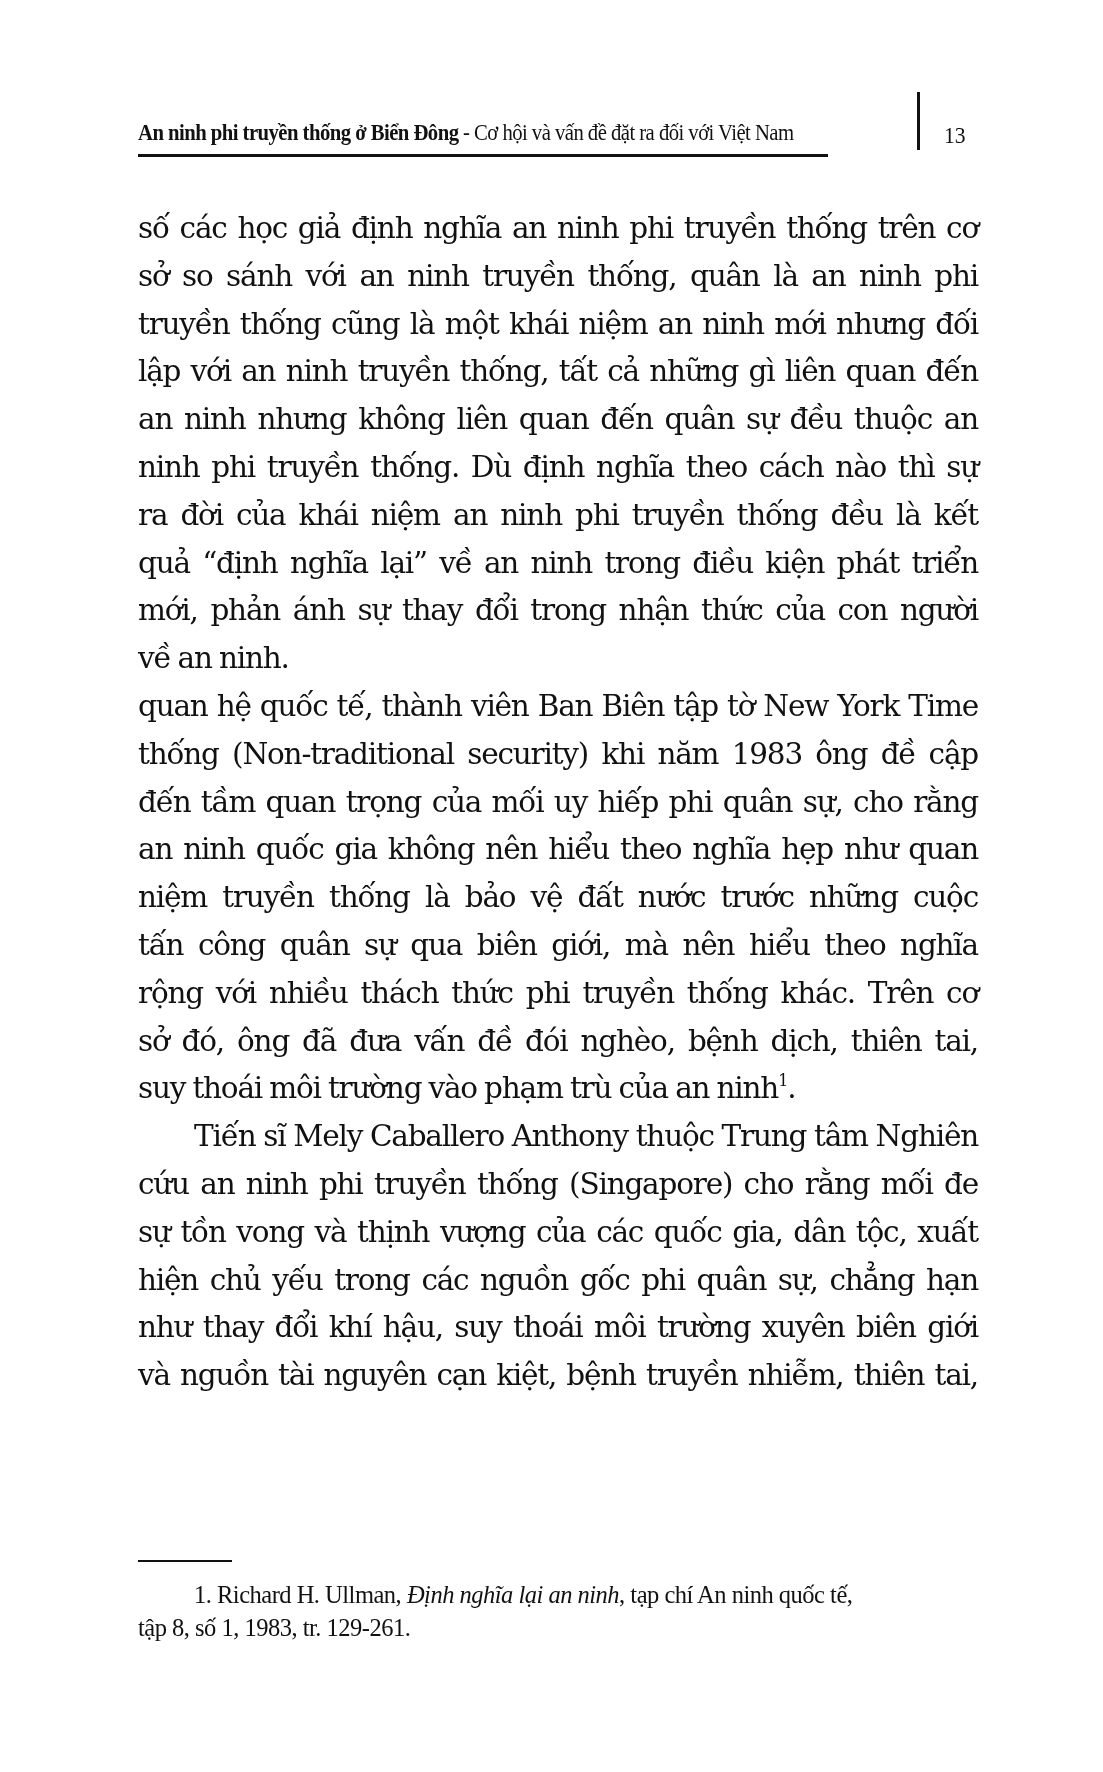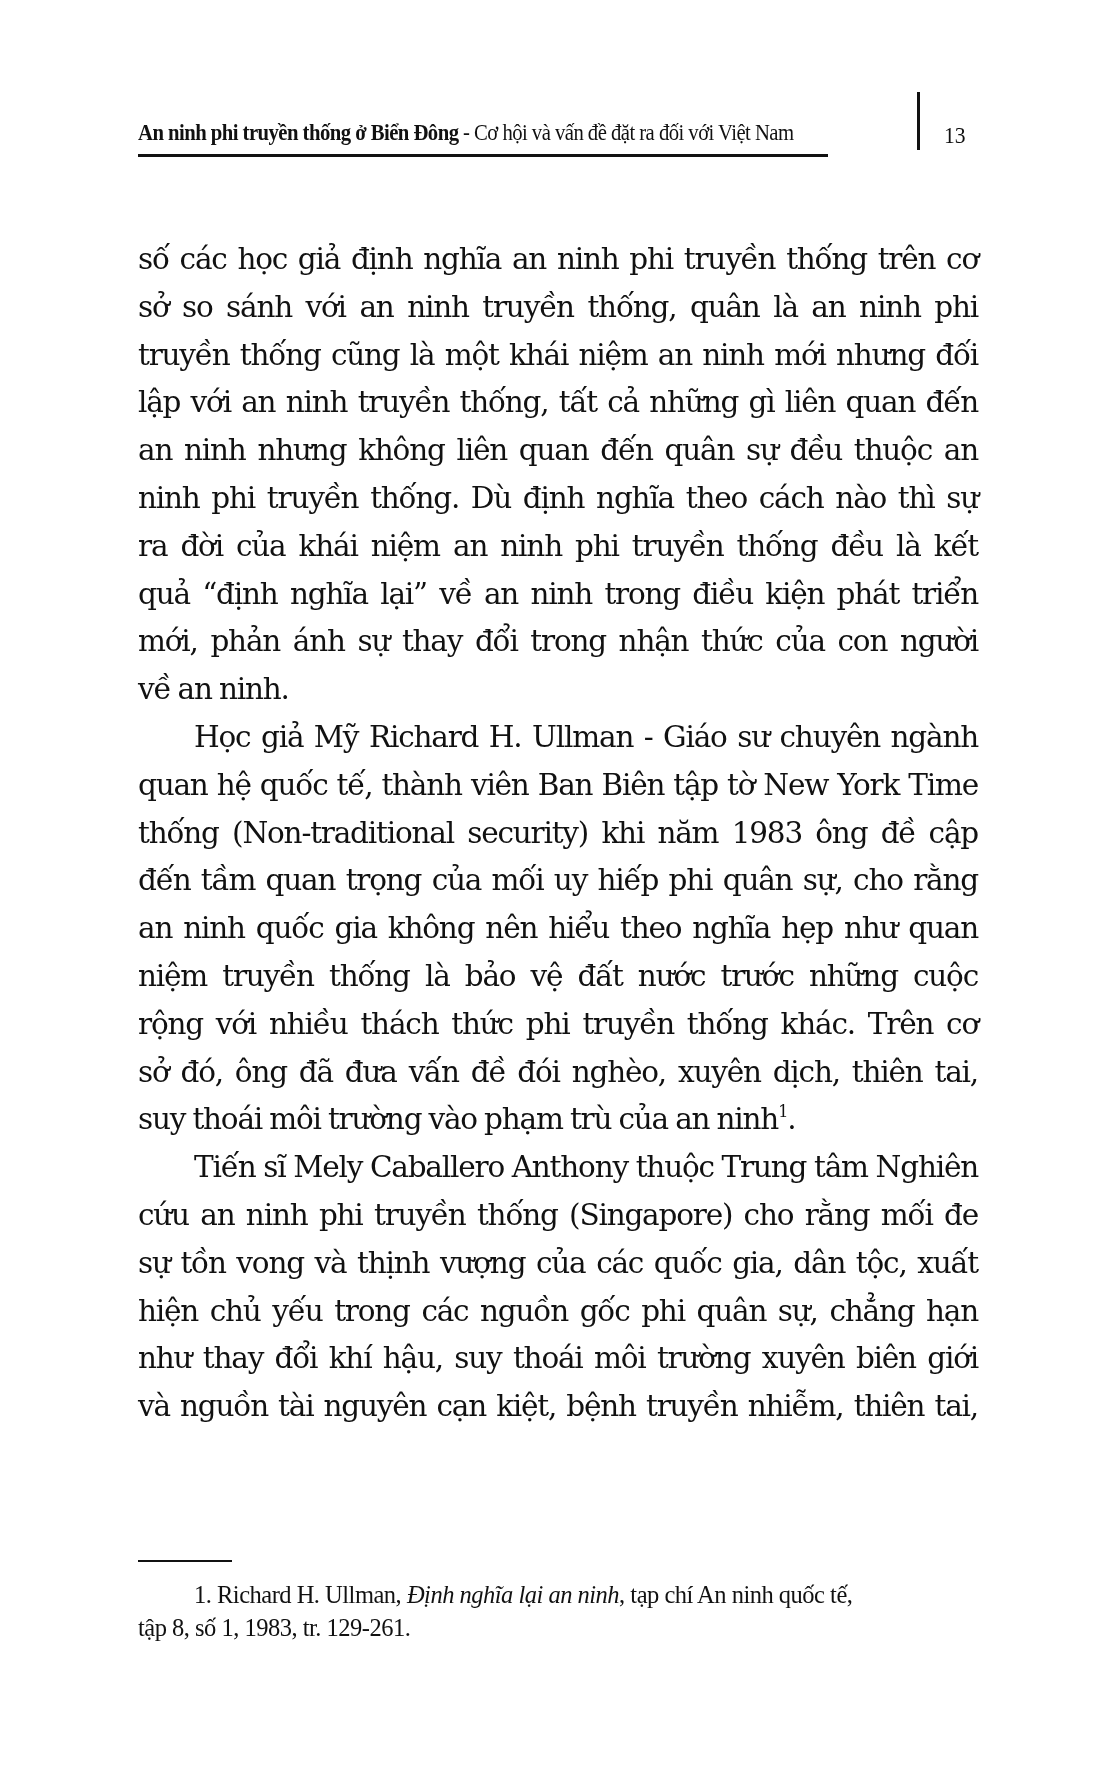--- a/index.html
+++ b/index.html
@@ -14,21 +14,21 @@
     .head-rule { position: absolute; left: 138px; top: 154px; width: 690px; height: 3px; background: #111; }
     .page-sep { position: absolute; left: 917px; top: 92px; width: 3px; height: 58px; background: #111; }
     .page-number {
       position: absolute; left: 944px; top: 120px;
       font-family: "Liberation Serif", serif; font-size: 24px; line-height: 30px;
       transform: scaleX(0.9); transform-origin: left top;
     }
     .body-text {
       position: absolute; left: 138px; top: 205px; width: 840px;
       font-family: "DejaVu Serif", serif; font-size: 29.5px; line-height: 47.8px;
-      letter-spacing: -1.2px; word-spacing: -1px; margin-top: 31px;
+      letter-spacing: -1.2px; word-spacing: -1px;
     }
     .line { display: block; white-space: nowrap; text-align: justify; text-align-last: justify; height: 47.8px; }
     .line.last { text-align-last: left; }
     .line.indent { padding-left: 56px; }
     sup.fn { font-size: 16px; line-height: 0; vertical-align: 12px; }
     .fn-rule { position: absolute; left: 138px; top: 1560px; width: 94px; height: 1.5px; background: #111; }
     .footnote {
       position: absolute; left: 138px; top: 1578px; width: 840px;
       font-family: "Liberation Serif", serif; font-size: 24.5px; line-height: 33px;
       letter-spacing: -0.5px;
@@ -56,28 +56,28 @@
       <span class="line">truyền thống cũng là một khái niệm an ninh mới nhưng đối</span>
       <span class="line">lập với an ninh truyền thống, tất cả những gì liên quan đến</span>
       <span class="line">an ninh nhưng không liên quan đến quân sự đều thuộc an</span>
       <span class="line">ninh phi truyền thống. Dù định nghĩa theo cách nào thì sự</span>
       <span class="line">ra đời của khái niệm an ninh phi truyền thống đều là kết</span>
       <span class="line">quả “định nghĩa lại” về an ninh trong điều kiện phát triển</span>
       <span class="line">mới, phản ánh sự thay đổi trong nhận thức của con người</span>
       <span class="line last">về an ninh.</span>
     </div>
     <div>
-      <span class="line indent">Học giả Mỹ Richard H. Ullman - Giáo sư chuyên ngành</span>
       <span class="line">quan hệ quốc tế, thành viên Ban Biên tập tờ New York Time</span>
       <span class="line">thống (Non-traditional security) khi năm 1983 ông đề cập</span>
       <span class="line">đến tầm quan trọng của mối uy hiếp phi quân sự, cho rằng</span>
       <span class="line">an ninh quốc gia không nên hiểu theo nghĩa hẹp như quan</span>
       <span class="line">niệm truyền thống là bảo vệ đất nước trước những cuộc</span>
+      <span class="line">tấn công quân sự qua biên giới, mà nên hiểu theo nghĩa</span>
       <span class="line">rộng với nhiều thách thức phi truyền thống khác. Trên cơ</span>
-      <span class="line">sở đó, ông đã đưa vấn đề đói nghèo, xuyên dịch, thiên tai,</span>
+      <span class="line">sở đó, ông đã đưa vấn đề đói nghèo, bệnh dịch, thiên tai,</span>
       <span class="line last"><span>suy thoái môi trường vào phạm trù của an ninh</span><sup class="fn">1</sup><span>.</span></span>
     </div>
     <div>
       <span class="line indent">Tiến sĩ Mely Caballero Anthony thuộc Trung tâm Nghiên</span>
       <span class="line">cứu an ninh phi truyền thống (Singapore) cho rằng mối đe</span>
       <span class="line">sự tồn vong và thịnh vượng của các quốc gia, dân tộc, xuất</span>
       <span class="line">hiện chủ yếu trong các nguồn gốc phi quân sự, chẳng hạn</span>
       <span class="line">như thay đổi khí hậu, suy thoái môi trường xuyên biên giới</span>
       <span class="line">và nguồn tài nguyên cạn kiệt, bệnh truyền nhiễm, thiên tai,</span>
     </div>

